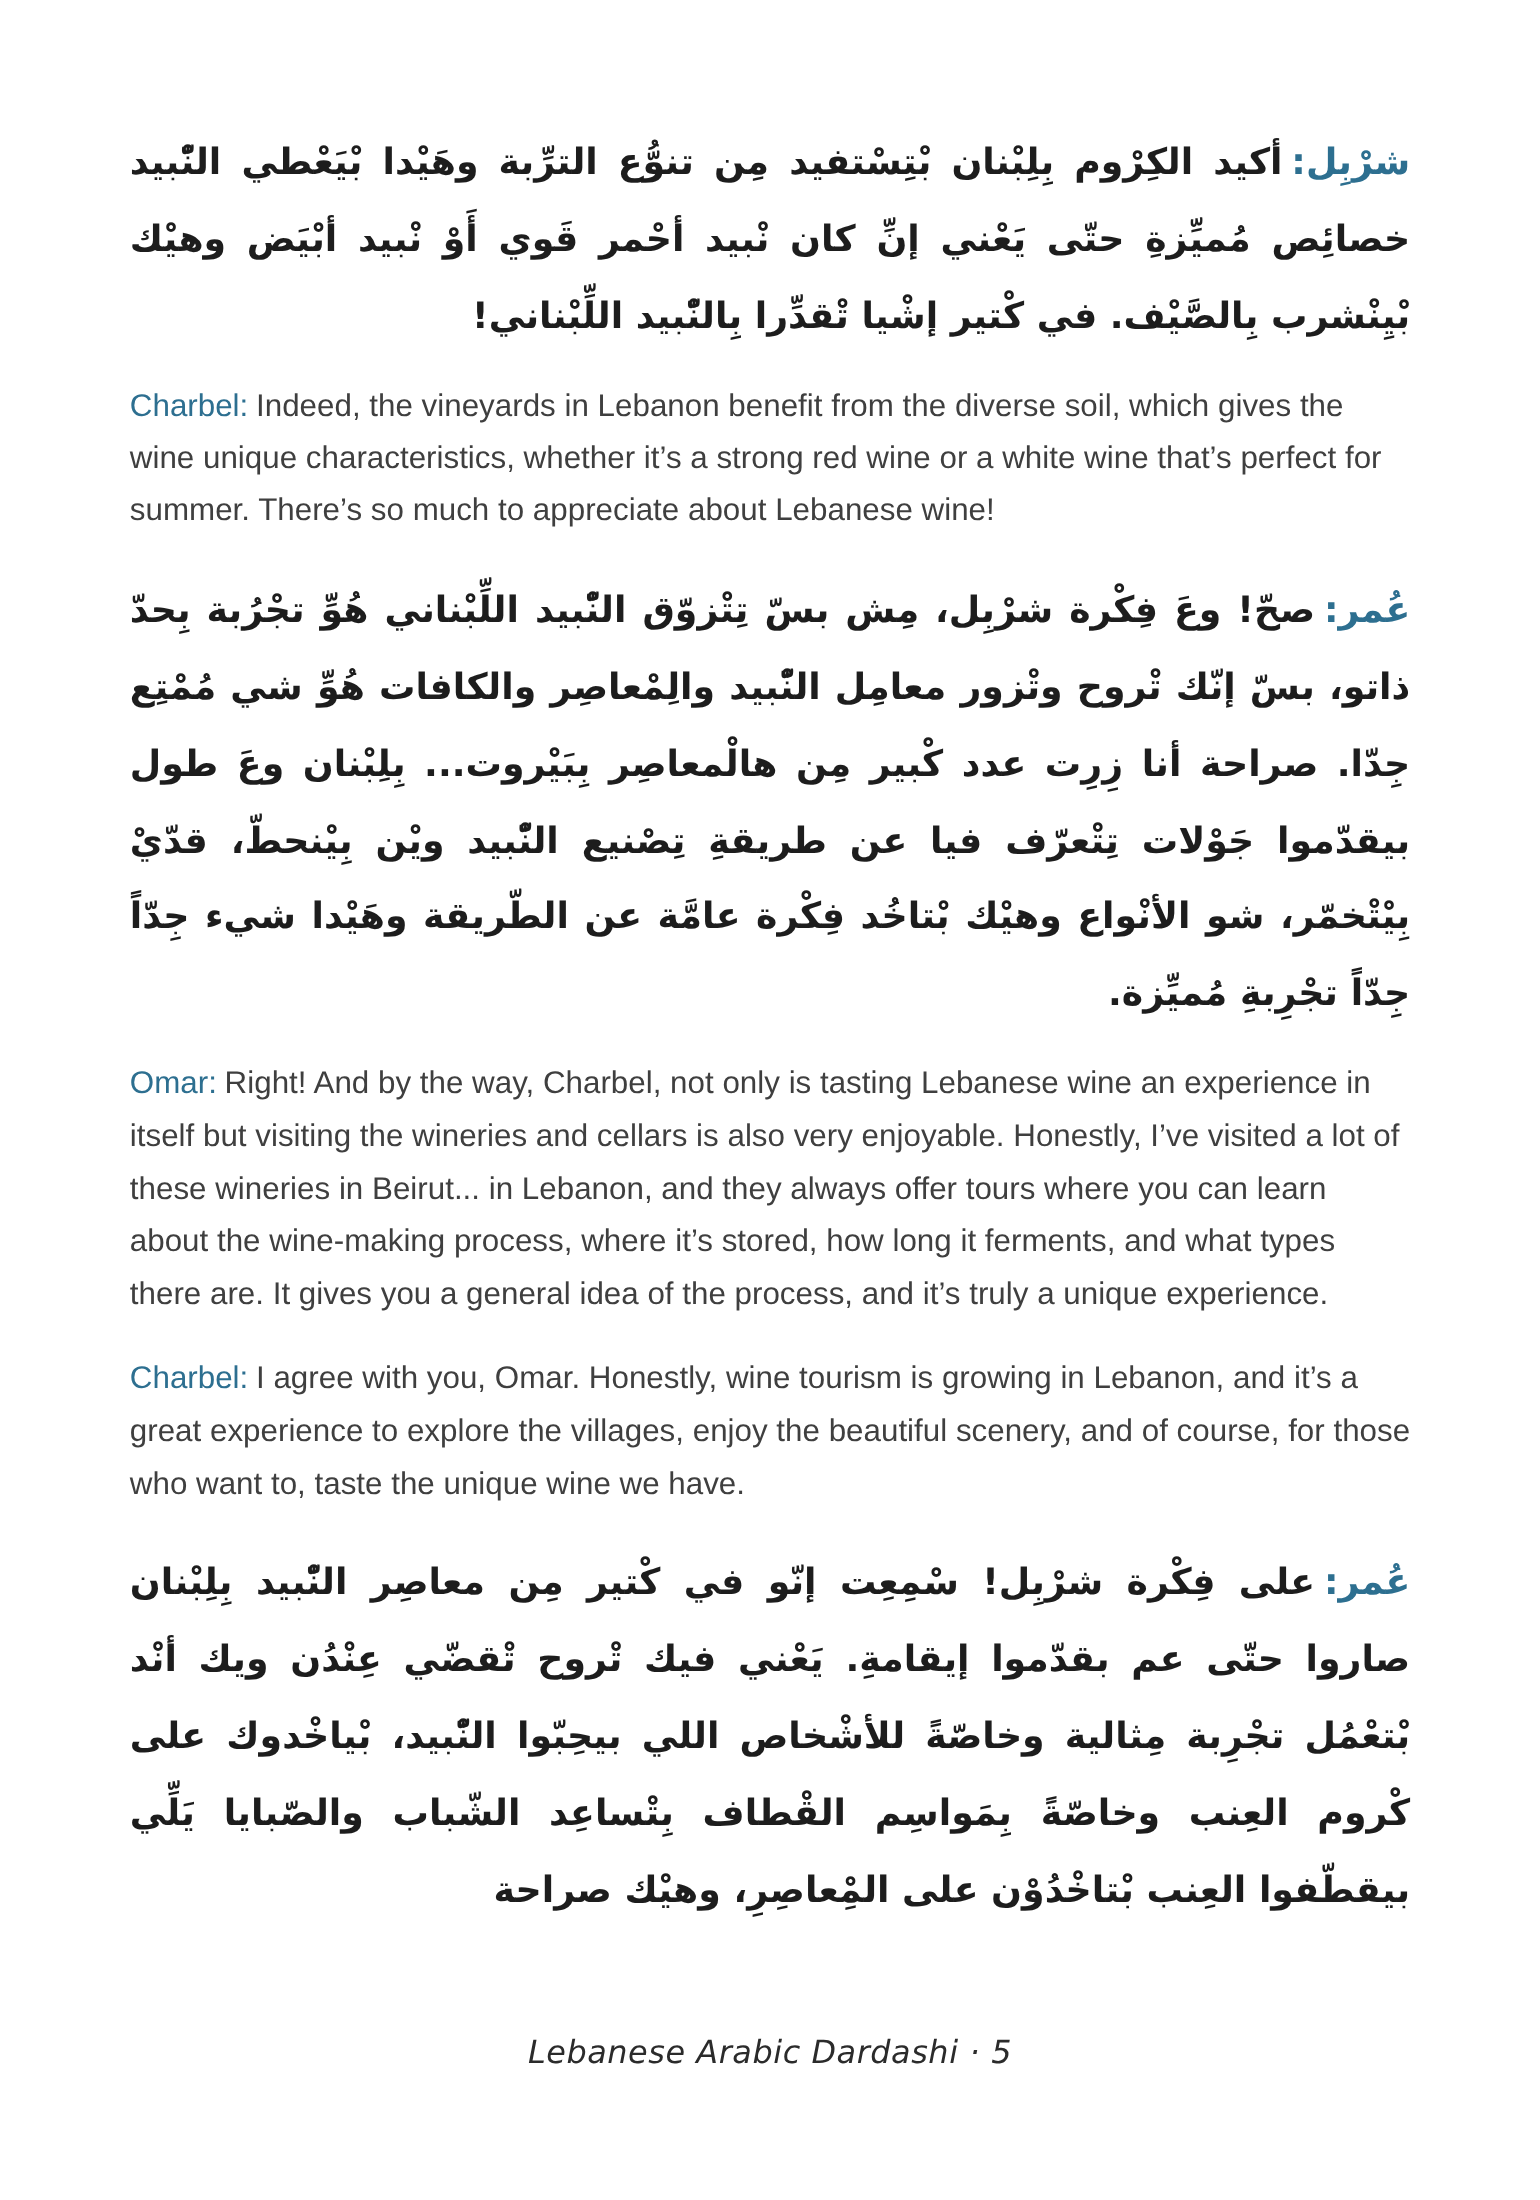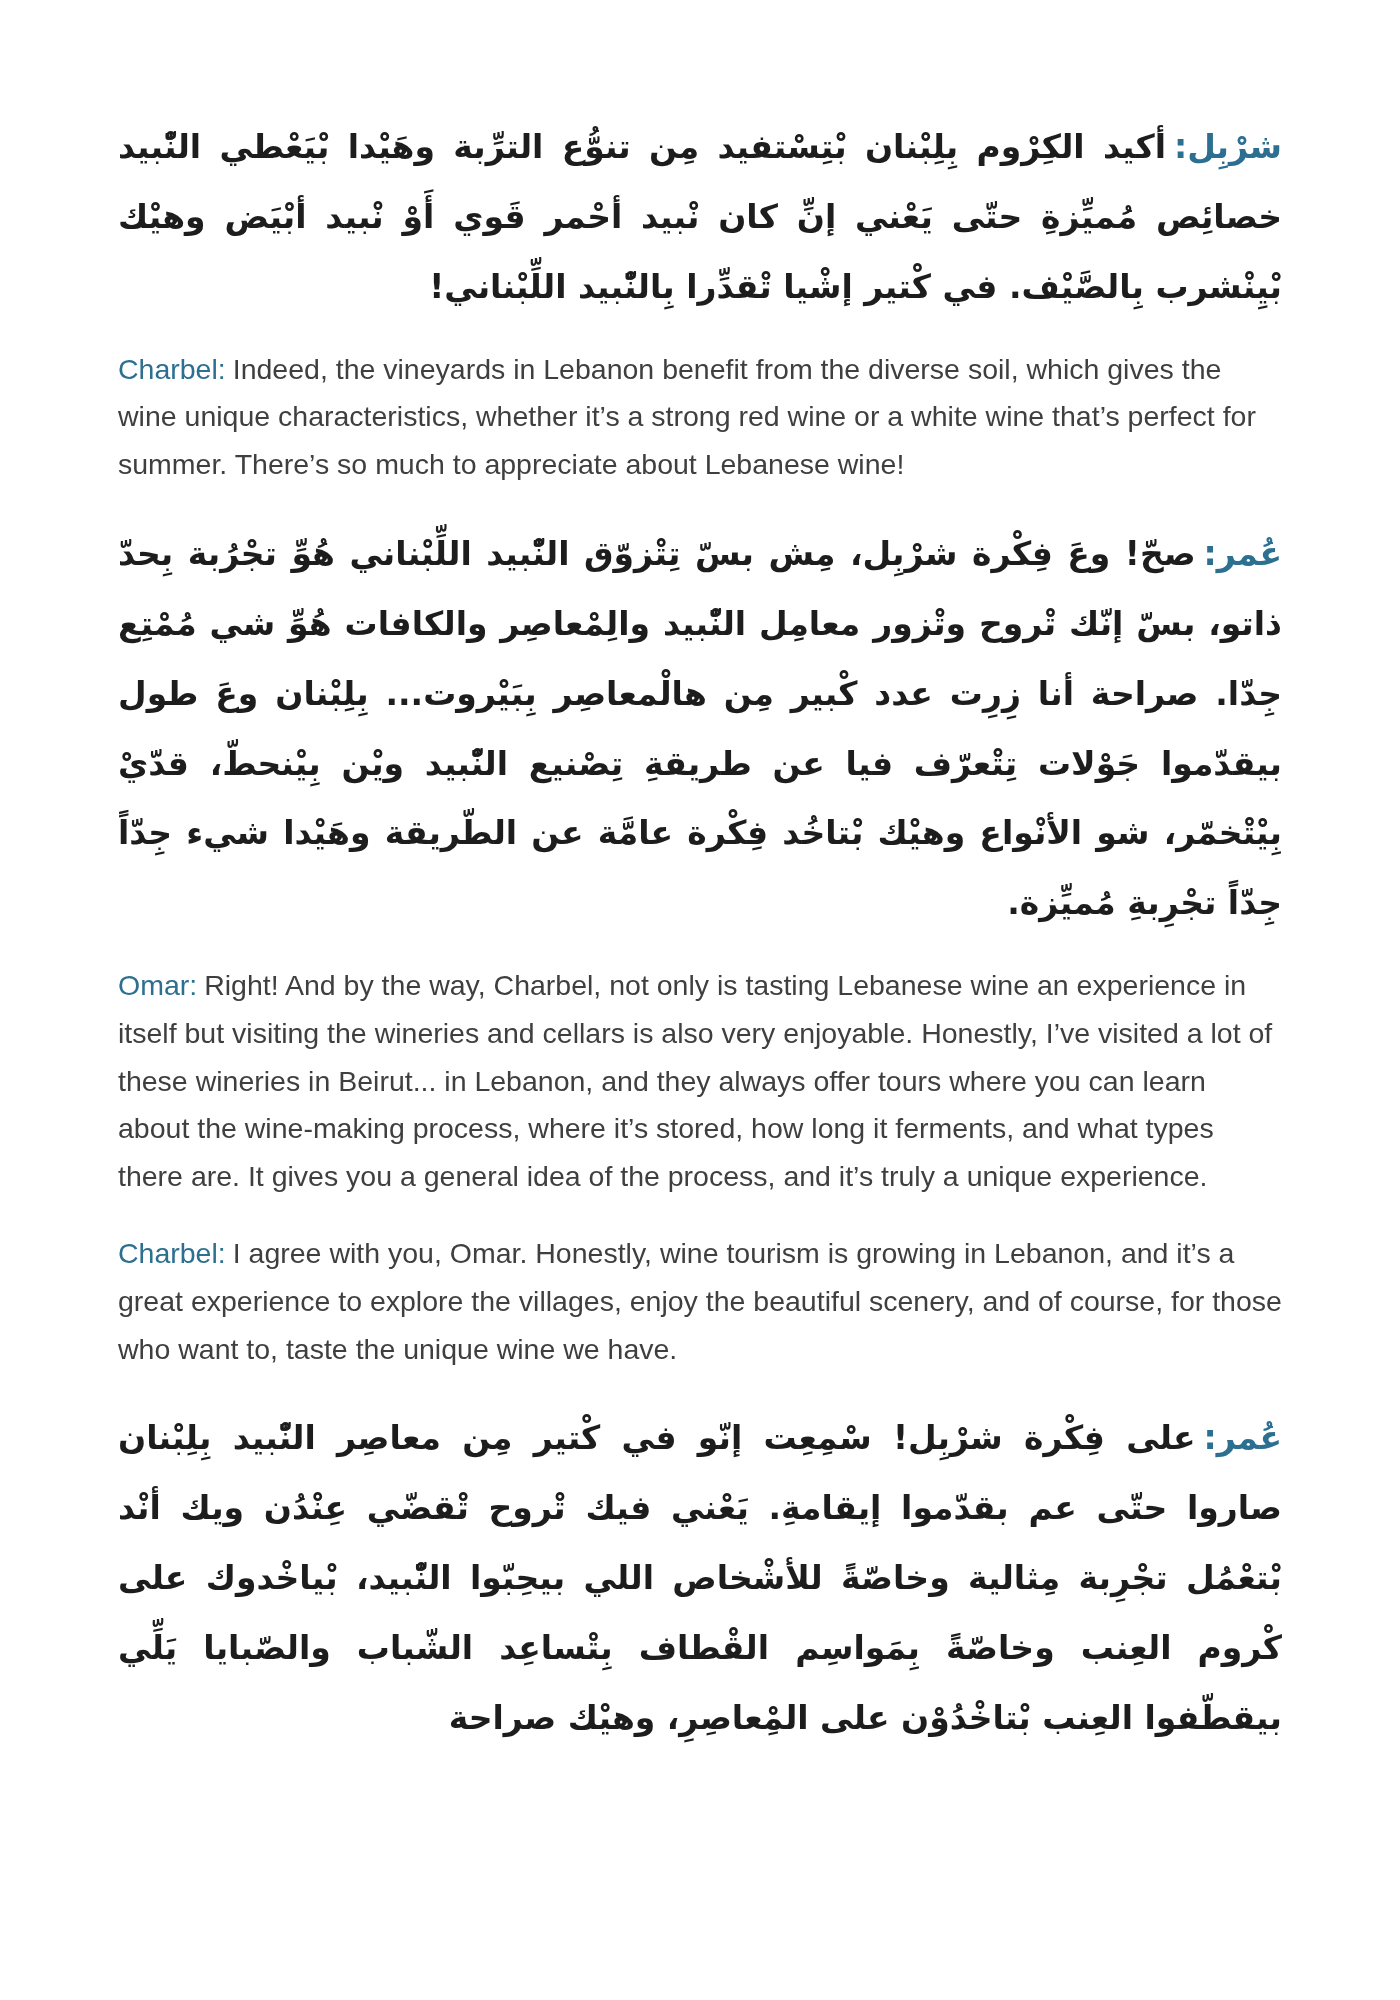--- a/index.html
+++ b/index.html
@@ -75,14 +75,15 @@
 
   <p class="ar"><span class="speaker">عُمر:</span><span>صحّ! وعَ فِكْرة شرْبِل، مِش بسّ تِتْزوّق النّْبيد اللِّبْناني هُوِّ تجْرُبة بِحدّ ذاتو، بسّ إنّك تْروح وتْزور معامِل النّْبيد والِمْعاصِر والكافات هُوِّ شي مُمْتِع جِدّا. صراحة أنا زِرِت عدد كْبير مِن هالْمعاصِر بِبَيْروت... بِلِبْنان وعَ طول بيقدّموا جَوْلات تِتْعرّف فيا عن طريقةِ تِصْنيع النّْبيد ويْن بِيْنحطّ، قدّيْ بِيْتْخمّر، شو الأنْواع وهيْك بْتاخُد فِكْرة عامَّة عن الطّريقة وهَيْدا شيء جِدّاً جِدّاً تجْرِبةِ مُميِّزة.</span></p>
 
   <p class="en"><span class="speaker">Omar:</span><span>Right! And by the way, Charbel, not only is tasting Lebanese wine an experience in itself but visiting the wineries and cellars is also very enjoyable. Honestly, I’ve visited a lot of these wineries in Beirut... in Lebanon, and they always offer tours where you can learn about the wine-making process, where it’s stored, how long it ferments, and what types there are. It gives you a general idea of the process, and it’s truly a unique experience.</span></p>
 
 
   <p class="en"><span class="speaker">Charbel:</span><span>I agree with you, Omar. Honestly, wine tourism is growing in Lebanon, and it’s a great experience to explore the villages, enjoy the beautiful scenery, and of course, for those who want to, taste the unique wine we have.</span></p>
 
   <p class="ar"><span class="speaker">عُمر:</span><span>على فِكْرة شرْبِل! سْمِعِت إنّو في كْتير مِن معاصِر النّْبيد بِلِبْنان صاروا حتّى عم بقدّموا إيقامةِ. يَعْني فيك تْروح تْقضّي عِنْدُن ويك أنْد بْتعْمُل تجْرِبة مِثالية وخاصّةً للأشْخاص اللي بيحِبّوا النّْبيد، بْياخْدوك على كْروم العِنب وخاصّةً بِمَواسِم القْطاف بِتْساعِد الشّباب والصّبايا يَلِّي بيقطّفوا العِنب بْتاخْدُوْن على المِْعاصِرِ، وهيْك صراحة</span></p>
 
+  <div class="footer"><span>Lebanese Arabic Dardashi</span><span class="sep">·</span><span>5</span></div>
 
 </div>
 
 </body></html>

